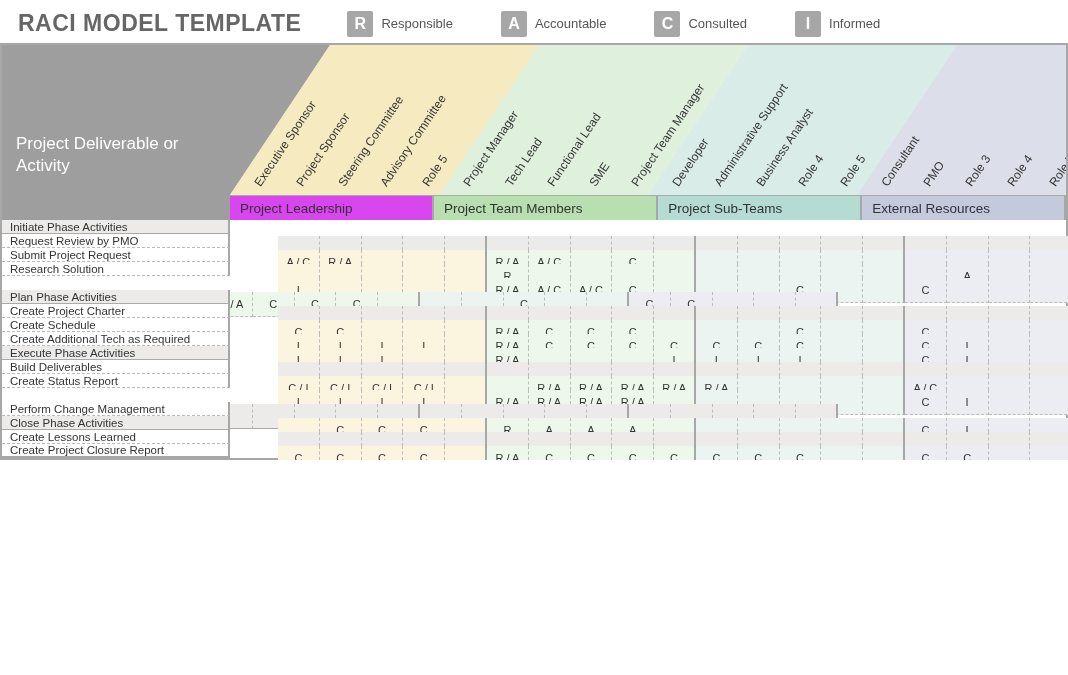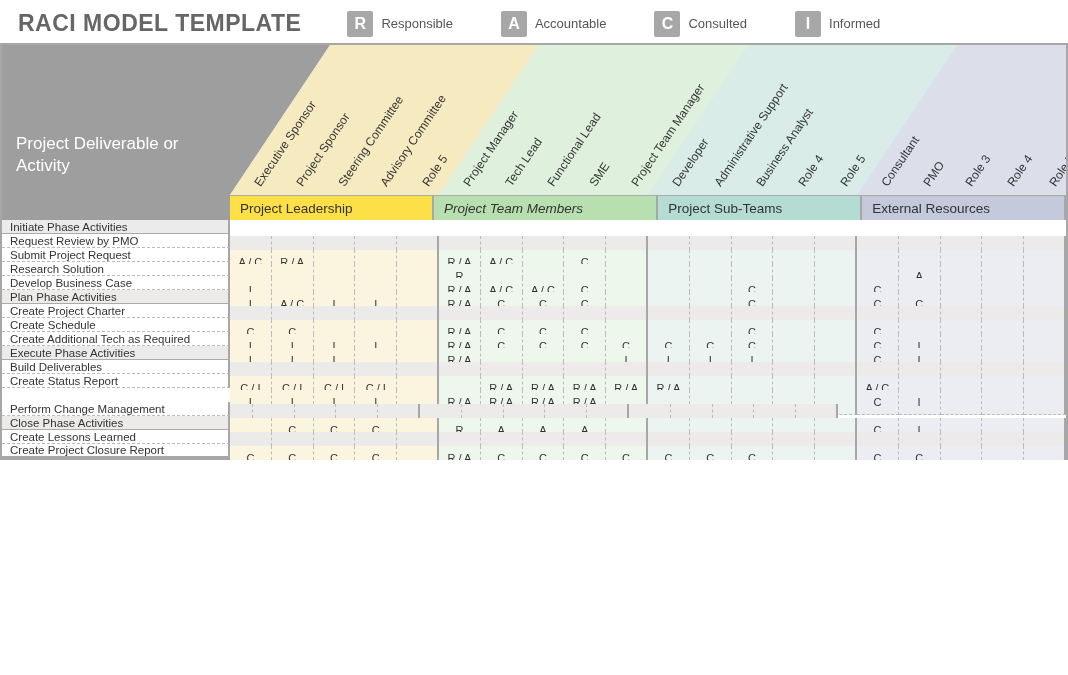--- a/index.html
+++ b/index.html
@@ -77,21 +77,21 @@
     color: #333;
   }
   .group-row {
     position: absolute; left: 228px; bottom: 0; right: 0; height: 25px;
     display: flex;
   }
   .group-cell {
     height: 25px; display: flex; align-items: center; padding-left: 10px;
     font-size: 13.5px; color: #333; border-top: 1px solid #aaa;
   }
-  .body .row { display: flex; height: 14px; }
+  .body .row { display: flex; height: 14px; gap: 48px; }
   .body .act {
     width: 228px; flex: 0 0 228px;
     padding-left: 8px; display: flex; align-items: center;
     font-size: 11.5px; color: #333; background: #fff;
     border-bottom: 1px dashed #bbb; border-right: 2px solid #a7a7a7;
   }
   .body .row.section .act {
     background: #ecebea; border-bottom: 1px solid #aaa;
   }
   .body .cells { display: flex; flex: 1 1 auto; margin-top: 16px; }
@@ -155,22 +155,22 @@
         <div class="rot-label" style="left: 535.04px;">Business Analyst</div>
         <div class="rot-label" style="left: 576.84px;">Role 4</div>
         <div class="rot-label" style="left: 618.64px;">Role 5</div>
         <div class="rot-label" style="left: 660.44px;">Consultant</div>
         <div class="rot-label" style="left: 702.24px;">PMO</div>
         <div class="rot-label" style="left: 744.04px;">Role 3</div>
         <div class="rot-label" style="left: 785.84px;">Role 4</div>
         <div class="rot-label" style="left: 827.64px;">Role 5</div>
       </div>
     <div class="group-row" id="grouprow">
-        <div class="group-cell" style="width: 209px; background: #fde047; border-right: 2px solid rgb(167, 167, 167);">Project Leadership</div>
-        <div class="group-cell" style="width: 230px; background: rgb(183, 223, 175); border-right: 2px solid rgb(167, 167, 167); font-style: italic;">Project Team Members</div>
+        <div class="group-cell" style="width: 209px; background: #d946ef; border-right: 2px solid rgb(167, 167, 167);">Project Leadership</div>
+        <div class="group-cell" style="width: 230px; background: rgb(183, 223, 175); border-right: 2px solid rgb(167, 167, 167);">Project Team Members</div>
         <div class="group-cell" style="width: 209px; background: rgb(181, 220, 210); border-right: 2px solid rgb(167, 167, 167);">Project Sub-Teams</div>
         <div class="group-cell" style="width: 209px; background: rgb(196, 201, 220); border-right: 2px solid rgb(167, 167, 167);">External Resources</div>
       </div>
   </div>
   <div class="body" id="body">
       <div class="row section">
         <div class="act">Initiate Phase Activities</div>
         <div class="cells">
           <div class="cell" style="width: 41.8px; background: rgb(236, 235, 234);"></div>
           <div class="cell" style="width: 41.8px; background: rgb(236, 235, 234);"></div>
@@ -263,21 +263,20 @@
           <div class="cell" style="width: 41.8px; background: rgb(235, 244, 241);"></div>
           <div class="cell last-in-group" style="width: 41.8px; background: rgb(235, 244, 241);"></div>
           <div class="cell" style="width: 41.8px; background: rgb(236, 237, 243);">C</div>
           <div class="cell" style="width: 41.8px; background: rgb(236, 237, 243);"></div>
           <div class="cell" style="width: 41.8px; background: rgb(236, 237, 243);"></div>
           <div class="cell" style="width: 41.8px; background: rgb(236, 237, 243);"></div>
           <div class="cell last-in-group" style="width: 41.8px; background: rgb(236, 237, 243);"></div>
         </div>
       </div>
       <div class="row">
-        <div class="act">Develop Business Case</div>
         <div class="cells">
           <div class="cell" style="width: 41.8px; background: rgb(251, 244, 222);">I</div>
           <div class="cell" style="width: 41.8px; background: rgb(251, 244, 222);">A / C</div>
           <div class="cell" style="width: 41.8px; background: rgb(251, 244, 222);">I</div>
           <div class="cell" style="width: 41.8px; background: rgb(251, 244, 222);">I</div>
           <div class="cell last-in-group" style="width: 41.8px; background: rgb(251, 244, 222);"></div>
           <div class="cell" style="width: 41.8px; background: rgb(238, 247, 236);">R / A</div>
           <div class="cell" style="width: 41.8px; background: rgb(238, 247, 236);">C</div>
           <div class="cell" style="width: 41.8px; background: rgb(238, 247, 236);">C</div>
           <div class="cell" style="width: 41.8px; background: rgb(238, 247, 236);">C</div>

